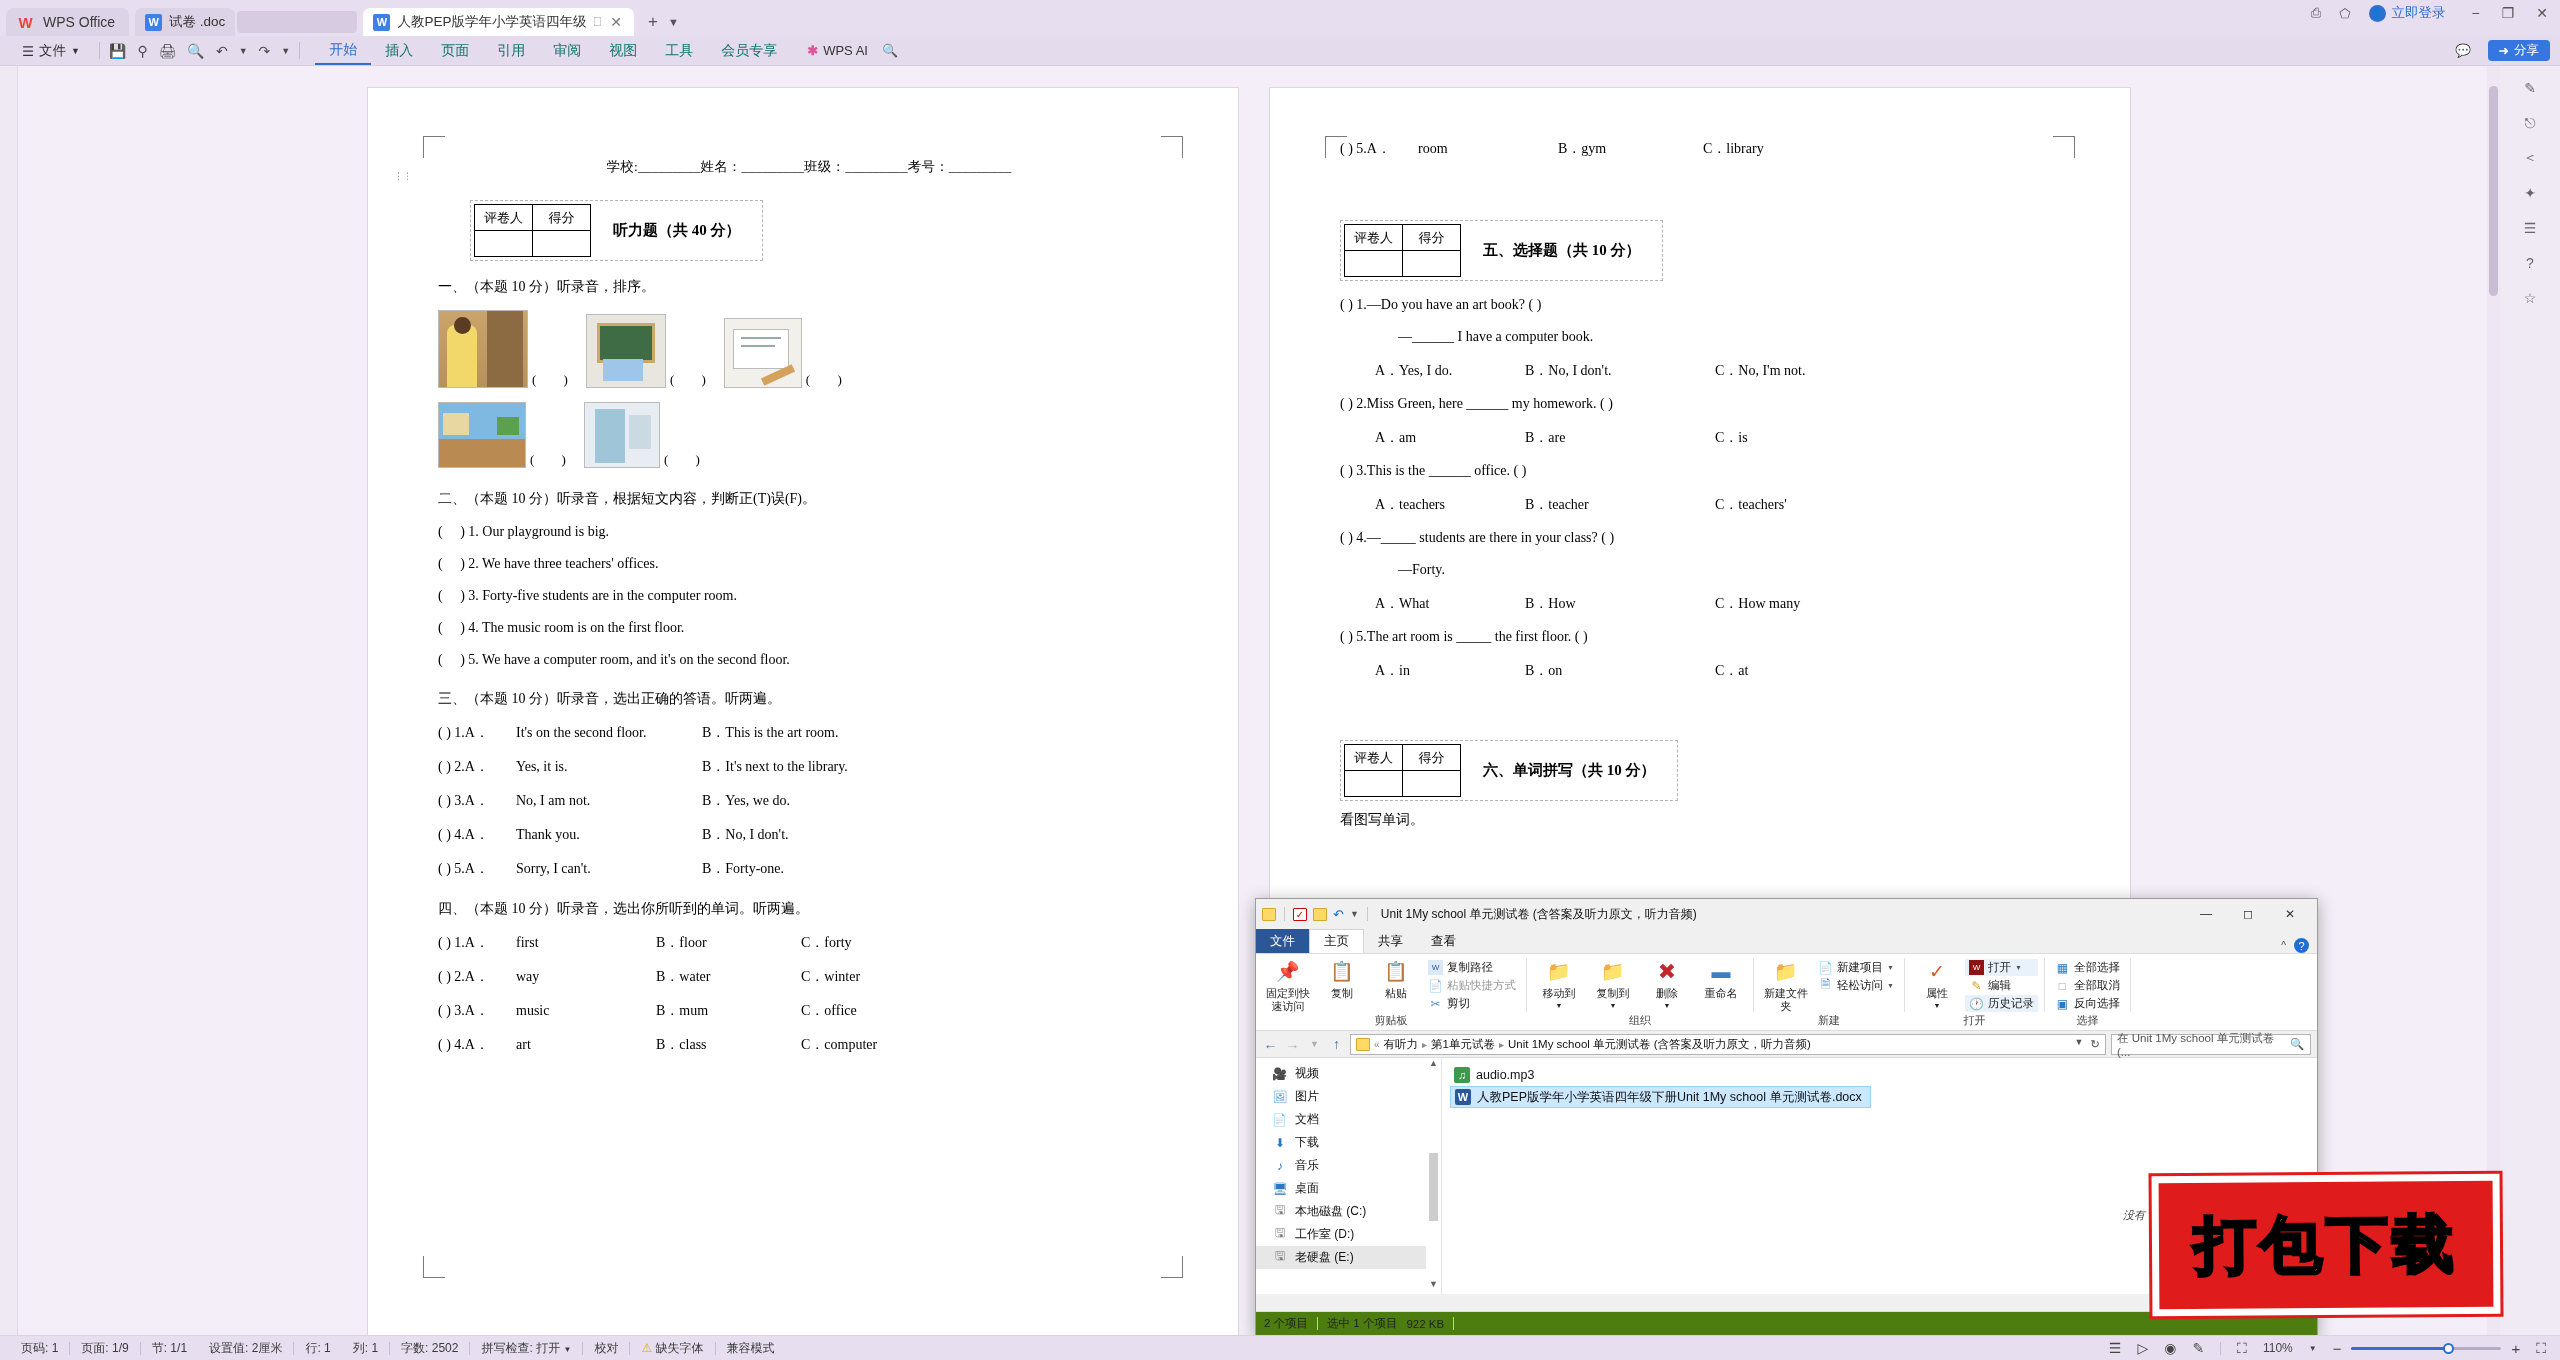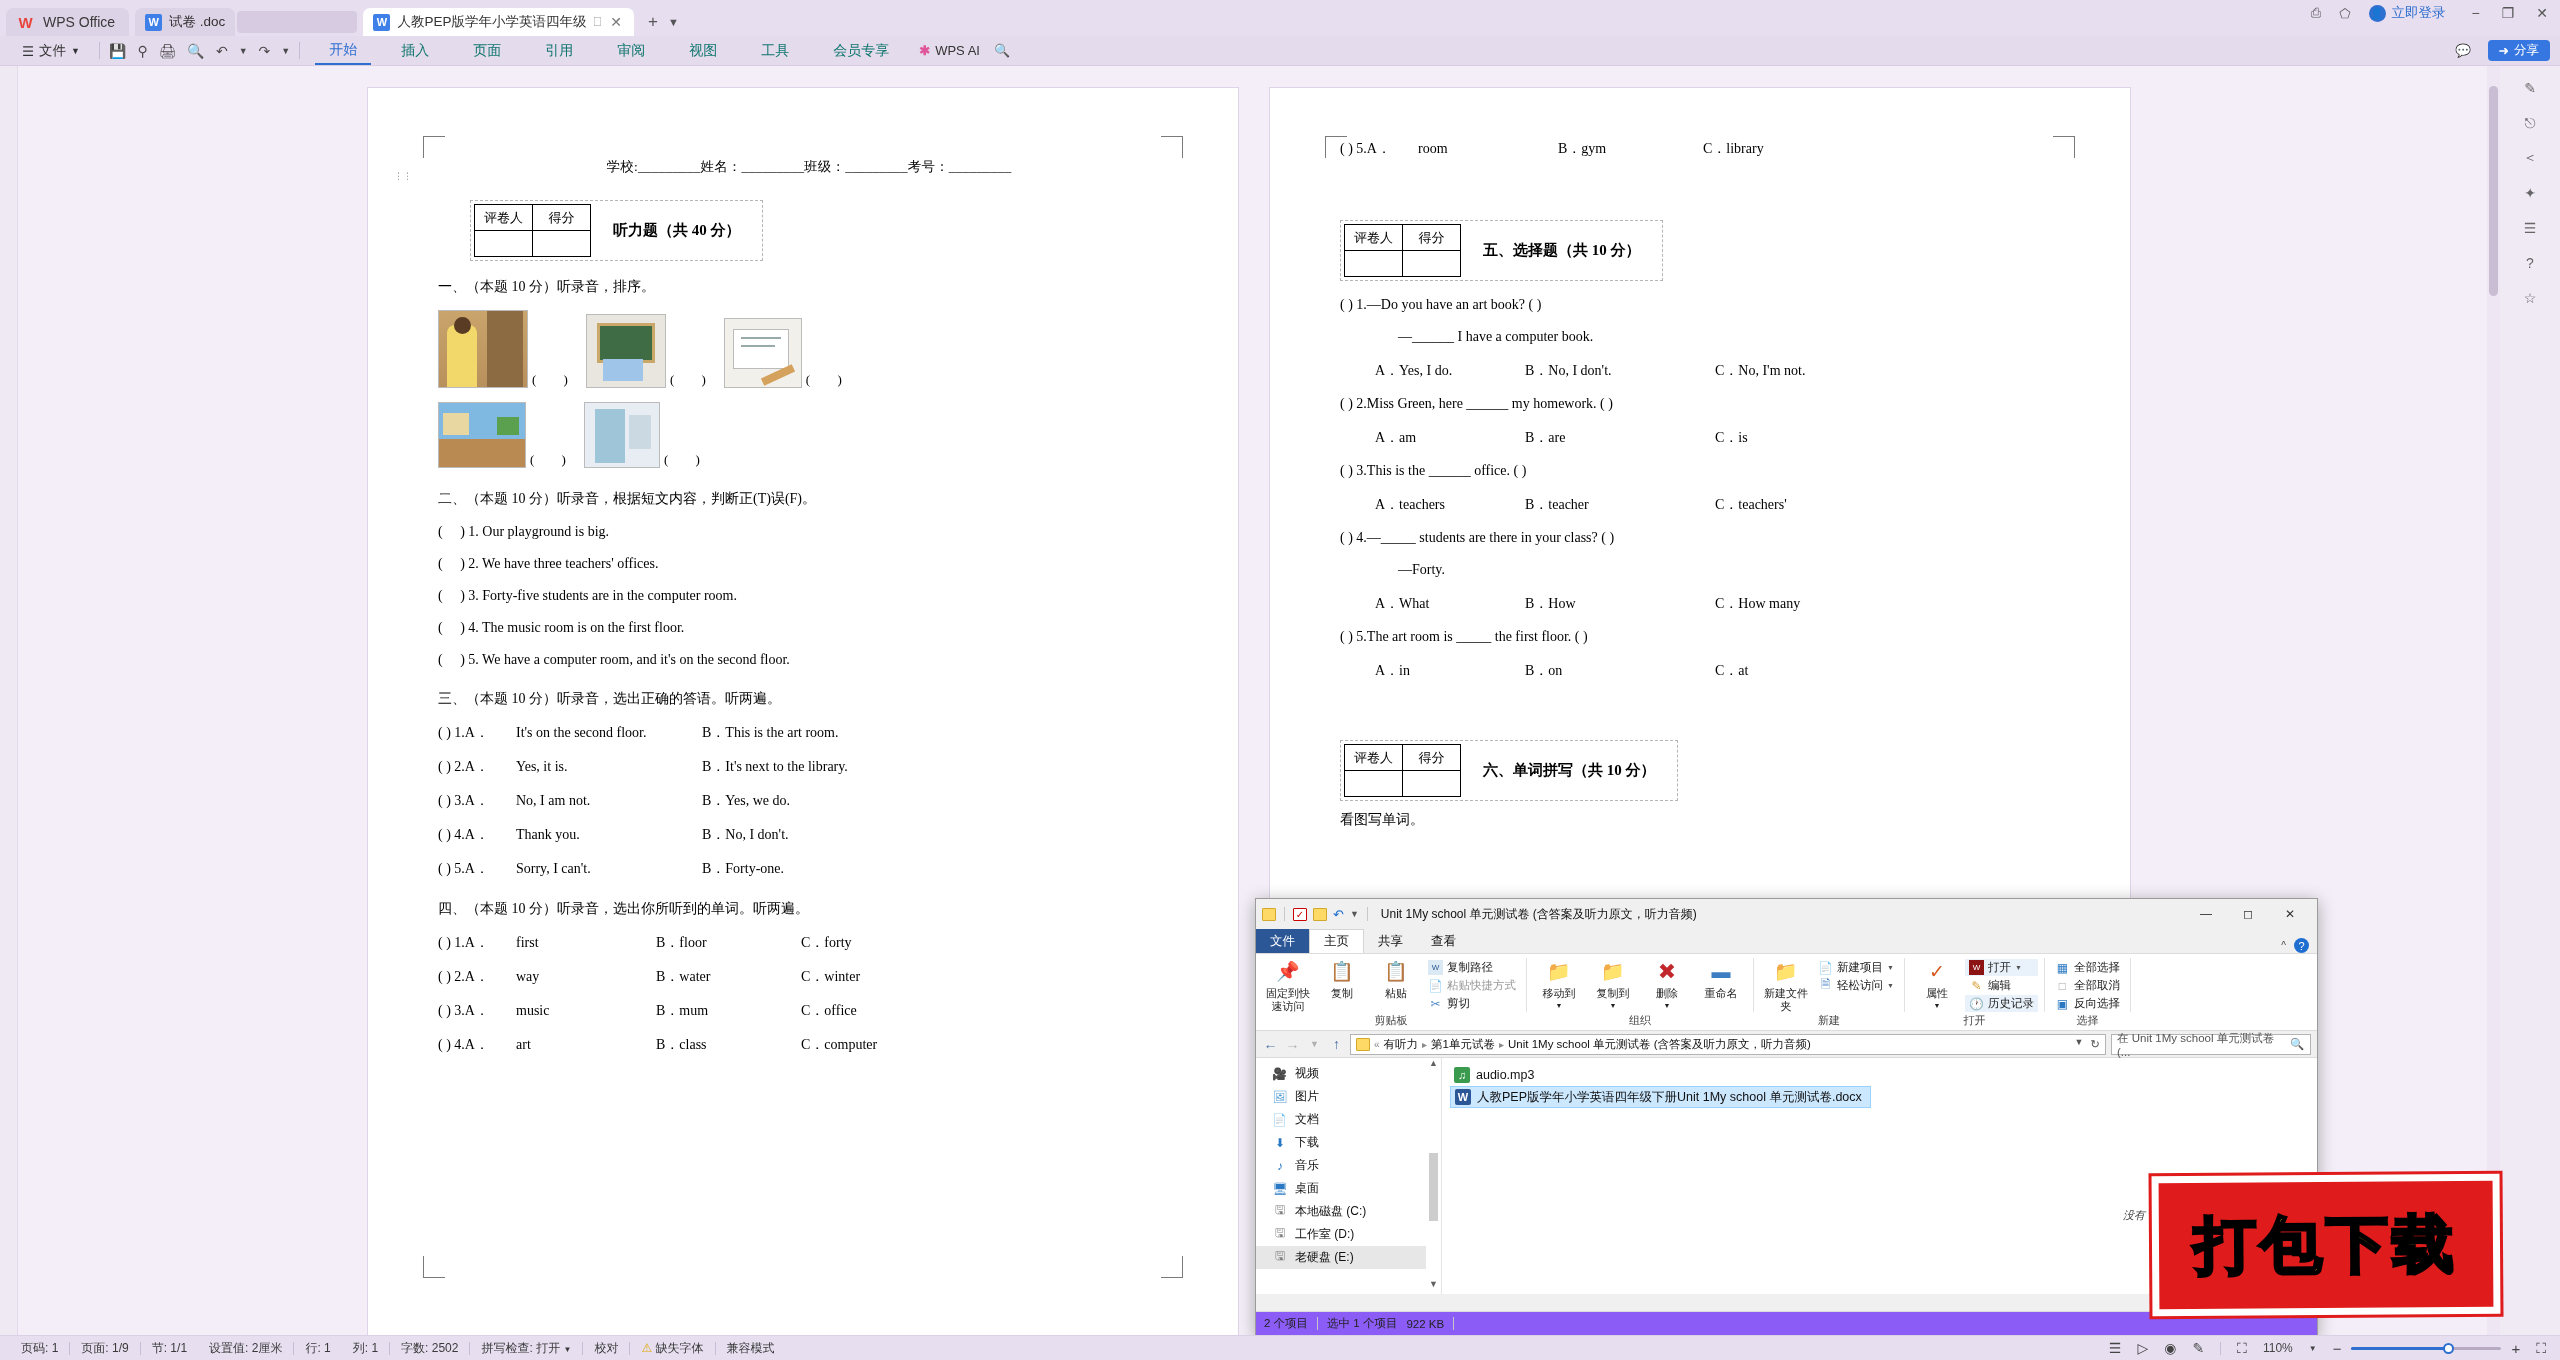--- a/index.html
+++ b/index.html
@@ -63,21 +63,21 @@
     height:30px;width:100%;
     background:#e4dbec;
     display:flex;align-items:center;
     padding-left:12px;gap:0px;
     position:relative;
     border-bottom:1px solid #d8cde2;
   }
   .rb-file { display:flex;align-items:center;gap:5px;font-size:13.5px;color:#333;padding:0 10px; }
   .rb-sep { width:1px;height:17px;background:#c9bcd4;margin:0 9px; }
   .rb-icons { display:flex;align-items:center;gap:11px;color:#4a4a4a;font-size:14px; }
-  .rb-menu { display:flex;align-items:center;gap:16px;margin-left:6px; }
+  .rb-menu { display:flex;align-items:center;gap:0px;margin-left:6px; }
   .rb-menu .mi { padding:0 14px;font-size:14px;color:#0f766e;height:28px;display:flex;align-items:center; }
   .rb-menu .mi.active { color:#2f6fd0; border-bottom:2px solid #2f6fd0; font-weight:normal;}
   .rb-ai { display:flex;align-items:center;gap:5px;margin-left:16px;font-size:13px;color:#333;}
   .rb-ai .a { color:#e0559a;font-weight:bold;}
   .rb-right { position:absolute;right:10px;display:flex;align-items:center;gap:16px;color:#555; }
   .share-btn {
     background:#3576e0;color:#fff;border-radius:4px;height:21px;
     display:flex;align-items:center;gap:5px;padding:0 11px;font-size:12.5px;
   }
 
@@ -174,21 +174,21 @@
   .navitem { display:flex;align-items:center;gap:7px;height:23px;padding-left:16px;font-size:12px;color:#111; }
   .navitem.sel { background:#e7e7e7; }
   .navicon { width:16px;height:15px;display:flex;align-items:center;justify-content:center;font-size:12px; }
   .navscroll { position:absolute;right:0;top:0;bottom:0;width:15px;background:#fff; }
   .navscroll .up,.navscroll .dn { height:15px;text-align:center;font-size:9px;color:#606060; }
   .navscroll .th { position:absolute;top:95px;left:3px;width:9px;height:68px;background:#cdcdcd; }
   .filepane { flex:1;padding:6px 0 0 8px; }
   .frow { display:flex;align-items:center;gap:6px;height:22px;padding:0 4px;font-size:12.5px; }
   .frow.sel { background:#cce8ff;border:1px solid #99d1ff;display:inline-flex;padding-right:8px; }
   .fi { width:16px;height:16px;display:flex;align-items:center;justify-content:center;font-size:11px;border-radius:2px;color:#fff;font-weight:bold; }
-  .ex-status { position:absolute;left:0;right:0;bottom:0;height:24px;border-top:1px solid #dcdcdc;background:#8b5cf6;display:flex;align-items:center;gap:9px;padding:0 8px;font-size:11.5px;color:#222; }
+  .ex-status { position:absolute;left:0;right:0;bottom:0;height:24px;border-top:1px solid #dcdcdc;background:#4d7c0f;display:flex;align-items:center;gap:9px;padding:0 8px;font-size:11.5px;color:#222; }
   .ex-status .sdiv { width:1px;height:13px;background:#c6c6c6; }
 
   
   .stamp {
     position:absolute; left:2152px; top:1175px; width:348px; height:140px;
     background:#e01b1b; border:7px solid #fff;
     box-shadow:0 0 0 3px #e01b1b;
     display:flex;align-items:center;justify-content:center;
     transform:rotate(-.4deg);
   }

